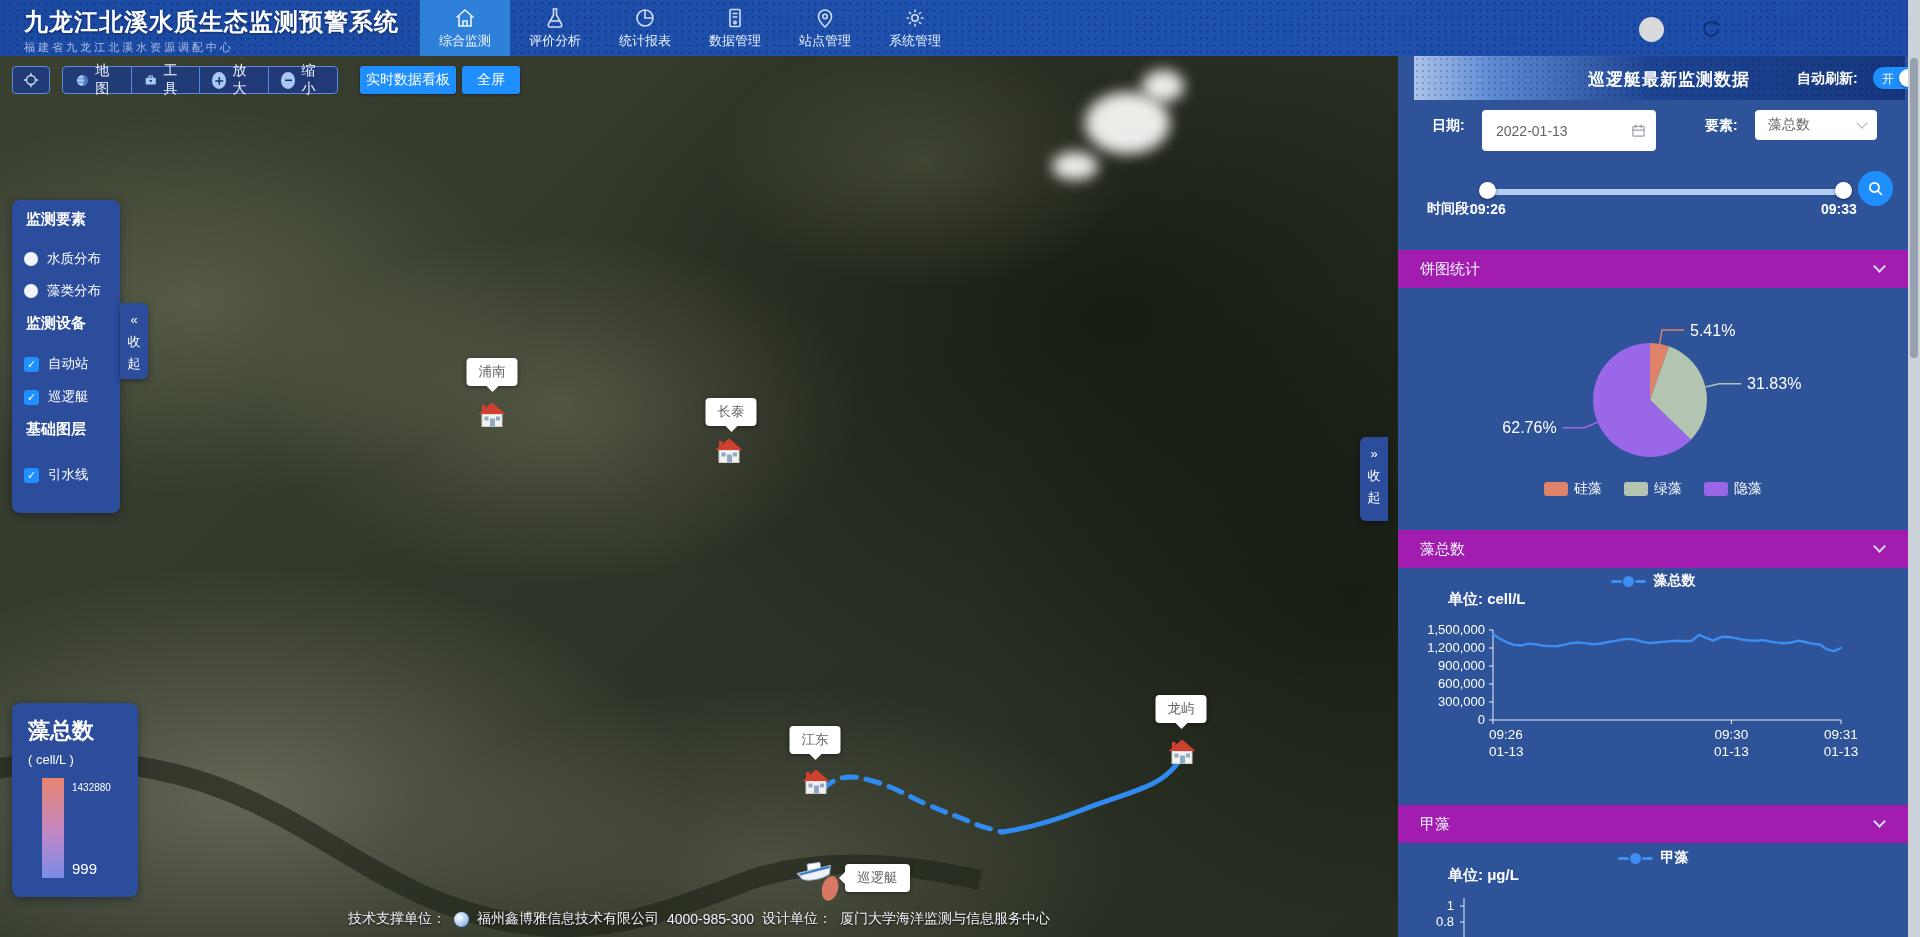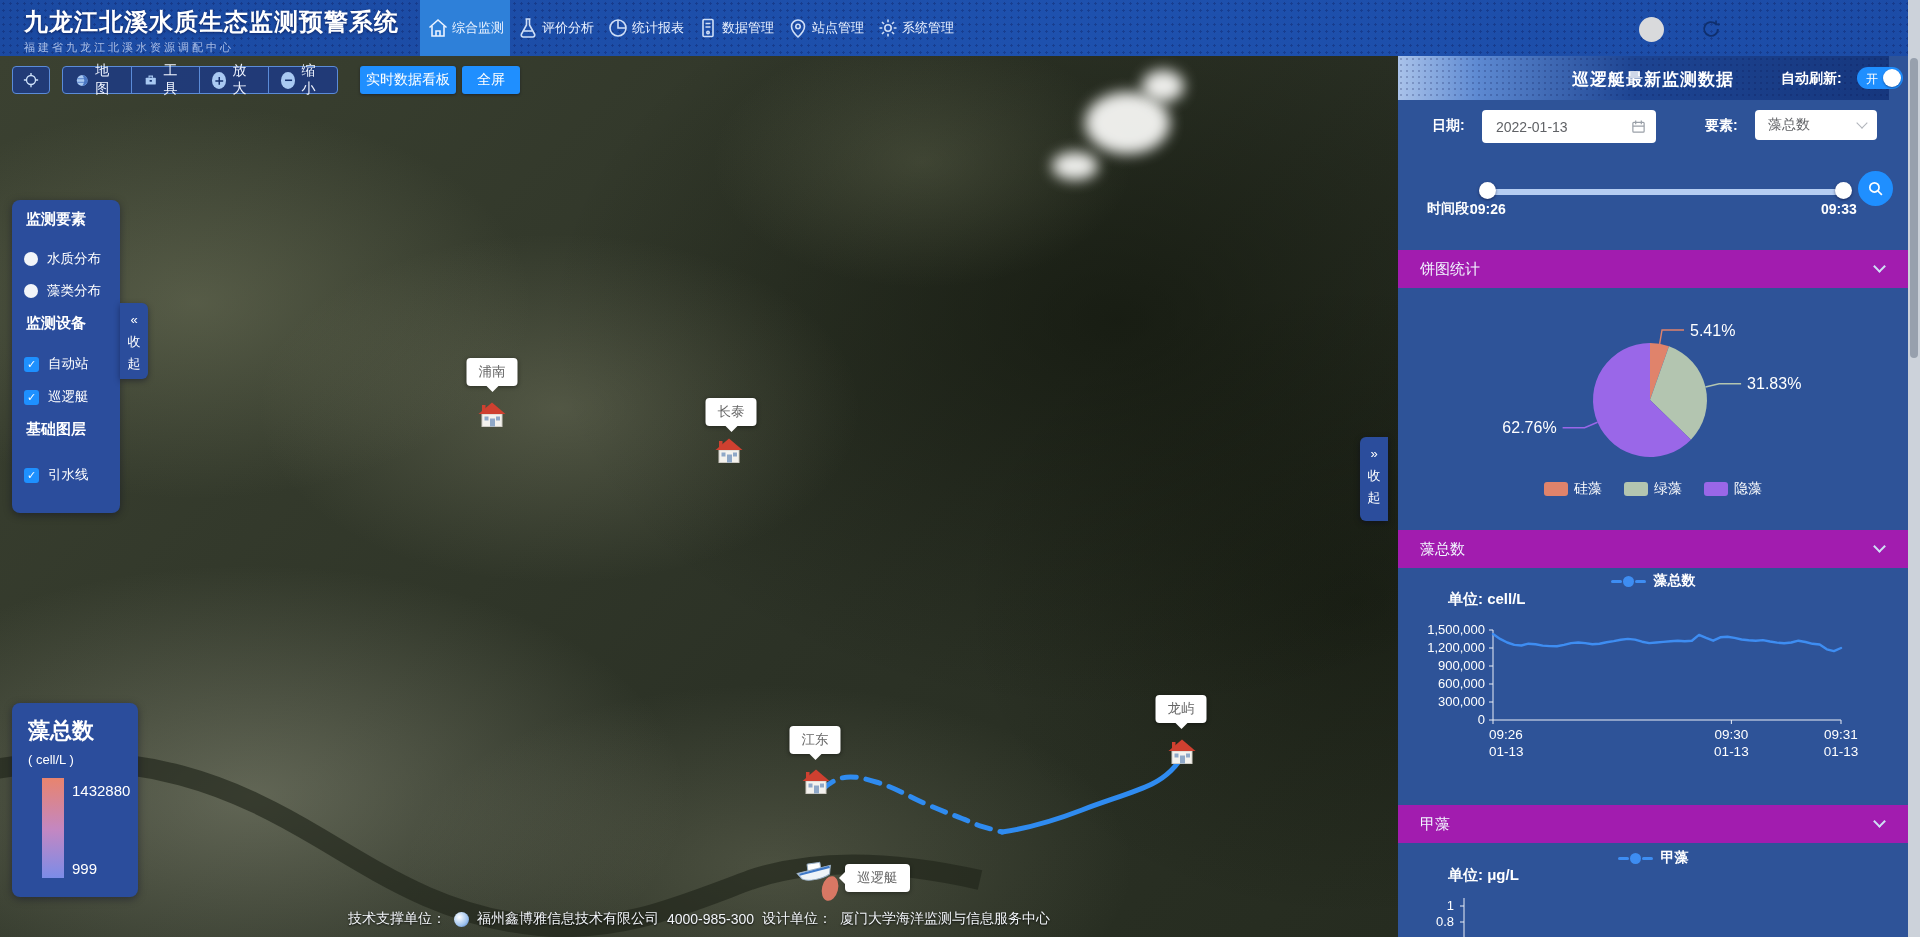--- a/index.html
+++ b/index.html
@@ -7,21 +7,21 @@
 #app{position:relative;width:1920px;height:937px;overflow:hidden;background:#2e5398;color:#fff}
 .abs{position:absolute}
 
 .topbar{position:absolute;left:0;top:0;width:1920px;height:56px;
  background-image:radial-gradient(rgba(8,18,78,.30) 1px,transparent 1.4px),linear-gradient(90deg,#1b4aa2,#1e51ae 55%,#1c4ca7);
  background-size:7px 7px,100% 100%;z-index:40}
 .brand{position:absolute;left:24px;top:6px}
 .brand-title{font-size:24px;font-weight:bold;letter-spacing:1px;color:#fff;text-shadow:0 1px 3px rgba(0,0,40,.5)}
 .brand-sub{font-size:11px;letter-spacing:3px;color:rgba(220,232,255,.72);margin-top:2px}
 .mainnav{position:absolute;left:420px;top:0;height:56px;display:flex}
-.nav-item{width:90px;height:56px;display:flex;flex-direction:row;align-items:center;justify-content:center;gap:2px;cursor:pointer}
+.nav-item{width:90px;height:56px;display:flex;flex-direction:column;align-items:center;justify-content:center;gap:2px;cursor:pointer}
 .nav-item.active{background:#2e80d9}
 .nav-item .nav-icon{width:24px;height:24px}
 .nav-item .nav-label{font-size:13px;color:#eaf2ff}
 .avatar{position:absolute;left:1639px;top:17px;width:25px;height:25px;border-radius:50%;background:#d9dadc;cursor:pointer}
 .refresh{position:absolute;left:1700px;top:18px;width:22px;height:22px;cursor:pointer}
 
 .map{position:absolute;left:0;top:56px;width:1398px;height:881px;cursor:crosshair;background-color:#31382a;
  background-image:
   radial-gradient(ellipse 480px 280px at 14% 28%,rgba(148,152,120,.34),transparent 70%),
   radial-gradient(ellipse 430px 250px at 40% 40%,rgba(158,160,130,.30),transparent 70%),
@@ -49,35 +49,35 @@
 .opt .cb{width:15px;height:15px;border-radius:3px;background:#1e90ff;color:#fff;font-size:11px;text-align:center;line-height:15px;flex:0 0 auto}
 .opt .olabel{font-size:13.5px;color:#fff}
 .side-tab{position:absolute;background:#2b4d9c;color:#fff;font-size:13px;text-align:center;cursor:pointer;z-index:20;line-height:1.7;padding-top:6px;box-shadow:0 2px 6px rgba(0,0,30,.4)}
 .side-tab.left{left:120px;top:303px;width:28px;height:76px;border-radius:0 6px 6px 0}
 .side-tab.right{left:1360px;top:437px;width:28px;height:84px;border-radius:6px 0 0 6px}
 
 .maplegend{position:absolute;left:12px;top:703px;width:126px;height:194px;background:#2b4d9c;border-radius:8px;z-index:20;box-shadow:0 2px 8px rgba(0,0,30,.4)}
 .maplegend .t{position:absolute;left:16px;top:13px;font-size:22px;font-weight:bold}
 .maplegend .u{position:absolute;left:16px;top:49px;font-size:13px}
 .maplegend .bar{position:absolute;left:30px;top:75px;width:22px;height:100px;background:linear-gradient(#e8846e,#c387c2 52%,#7b8ce8)}
-.maplegend .mx{position:absolute;left:60px;top:79px;font-size:15px}
+.maplegend .mx{position:absolute;left:60px;top:79px;font-size:10px}
 .maplegend .mn{position:absolute;left:60px;top:157px;font-size:15px}
 
 .bubble{position:absolute;transform:translateX(-50%);background:#fff;color:#666;font-size:13.5px;padding:5px 12px;border-radius:4px;white-space:nowrap;box-shadow:0 1px 4px rgba(0,0,0,.4);z-index:12;cursor:pointer}
 .bubble::after{content:"";position:absolute;left:50%;bottom:-6px;transform:translateX(-50%);border:6px solid transparent;border-top-color:#fff;border-bottom:none}
 .bubble.ptr-left{transform:none}
 .bubble.ptr-left::after{left:-6px;top:50%;bottom:auto;transform:translateY(-50%);border:6px solid transparent;border-right-color:#fff;border-left:none}
 .marker{position:absolute;z-index:11;cursor:pointer}
 .blob{position:absolute;width:16px;height:25px;background:#e07a66;border-radius:50%;transform:rotate(14deg);opacity:.95;z-index:10}
 
 .footer{position:absolute;left:0;top:910px;width:1398px;display:flex;justify-content:center;align-items:center;gap:8px;font-size:14px;color:#f2f5f9;text-shadow:0 1px 2px rgba(0,0,0,.85);z-index:15}
 .footer .logo{width:15px;height:15px;border-radius:50%;background:radial-gradient(circle at 35% 35%,#fff,#9fc3ee 60%,#3a6cc0)}
 
 .rpanel{position:absolute;left:1398px;top:56px;width:510px;height:881px;background:#2e5398;z-index:25;overflow:hidden}
-.rp-head{position:absolute;left:0;top:0;width:491px;height:44px;
+.rp-head{position:absolute;left:16px;top:0;width:491px;height:44px;
  background-image:radial-gradient(rgba(8,18,78,.22) 1px,transparent 1.3px),linear-gradient(90deg,#aac3ea 0%,#5e8ad2 16%,#1d4492 48%,#16377e 100%);background-size:6px 6px,100% 100%}
 .rp-title{position:absolute;left:100px;top:12px;width:310px;text-align:center;font-size:17px;font-weight:bold;letter-spacing:1px}
 .rp-auto{position:absolute;left:383px;top:14px;font-size:14px;font-weight:bold}
 .toggle{position:absolute;left:459px;top:11px;width:46px;height:22px;border-radius:11px;background:#1f8fff;cursor:pointer}
 .toggle .tx{position:absolute;left:9px;top:4px;font-size:12px;color:#fff}
 .toggle .knob{position:absolute;right:2px;top:2px;width:18px;height:18px;border-radius:50%;background:#fff;box-shadow:0 1px 2px rgba(0,0,40,.4)}
 .rp-label{position:absolute;font-size:14px;font-weight:bold;color:#fff;white-space:nowrap}
 .field{position:absolute;background:#fff;border-radius:4px;color:#606266;font-size:14px;display:flex;align-items:center;cursor:pointer}
 .slider-track{position:absolute;left:89px;top:133px;width:356px;height:6px;border-radius:3px;background:#b5cdf2;cursor:pointer}
 .handle{position:absolute;top:126px;width:17px;height:17px;border-radius:50%;background:#fff;box-shadow:0 1px 3px rgba(0,0,40,.5);cursor:grab}
@@ -330,21 +330,21 @@
     <div class="rp-head">
       <div class="rp-title">巡逻艇最新监测数据</div>
       <div class="rp-auto">自动刷新:</div>
       <div class="toggle">
         <span class="tx">开</span>
         <span class="knob"></span>
       </div>
     </div>
 
     <div class="rp-label" style="left:34px;top:61px">日期:</div>
-    <div class="field" style="left:84px;top:54px;width:174px;height:33px;padding-left:14px">
+    <div class="field" style="left:84px;top:54px;width:174px;height:41px;padding-left:14px">
       <span>2022-01-13</span>
       <svg style="position:absolute;right:10px" width="15" height="15" viewBox="0 0 16 16" fill="none" stroke="#9aa0a8" stroke-width="1.3">
           <rect x="2" y="3.5" width="12" height="10.5" rx="1"></rect>
           <path d="M5 1.5v4M11 1.5v4M2 7.5h12"></path>
         </svg>
     </div>
     <div class="rp-label" style="left:307px;top:61px">要素:</div>
     <div class="field" style="left:357px;top:54px;width:122px;height:30px;padding-left:13px">
       <span>藻总数</span>
       <span style="position:absolute;right:11px;top:9px;width:8px;height:8px;border-right:1.5px solid #b0b4ba;border-bottom:1.5px solid #b0b4ba;transform:rotate(45deg)"></span>

